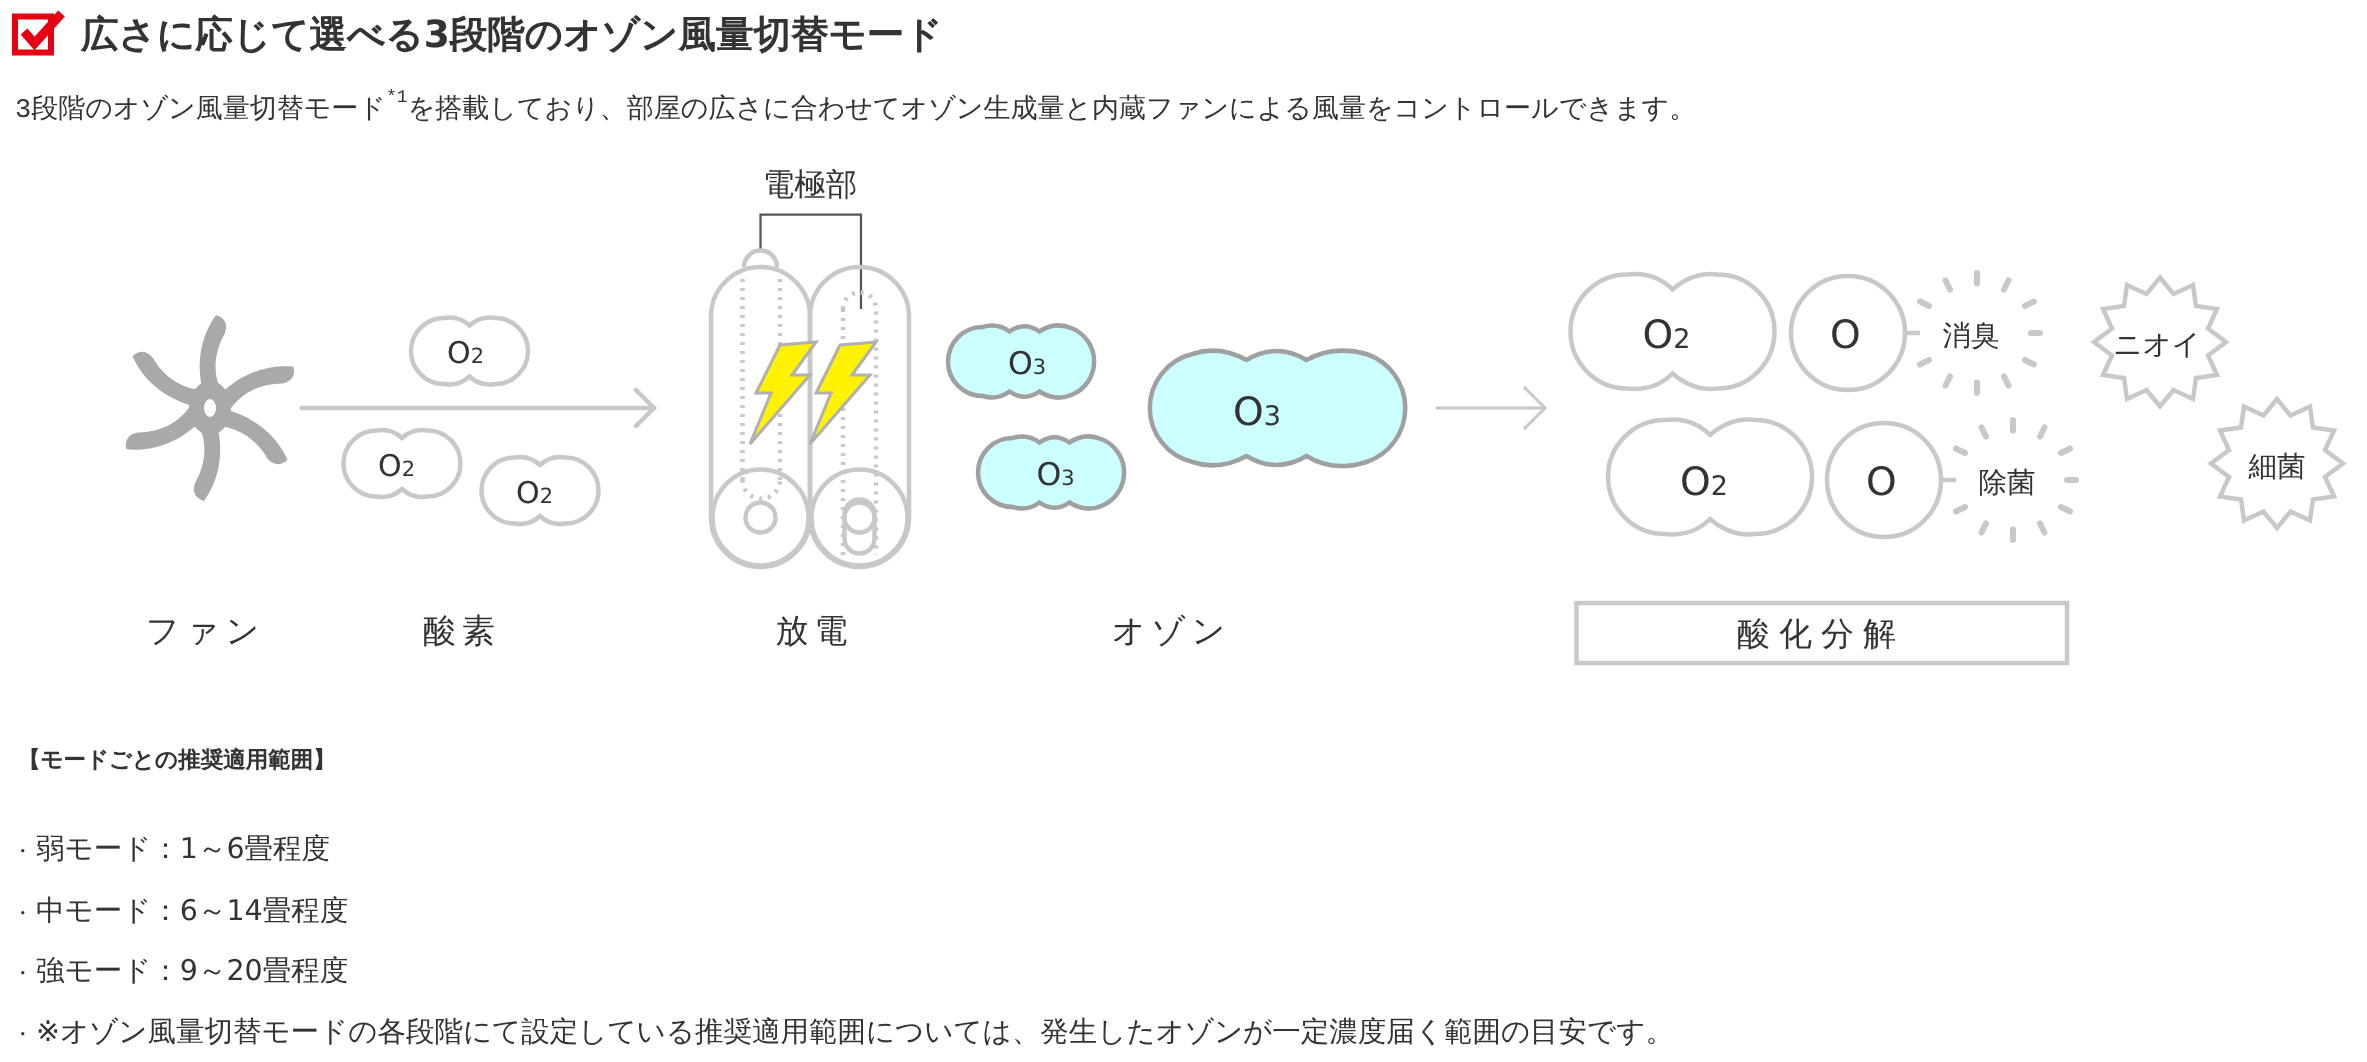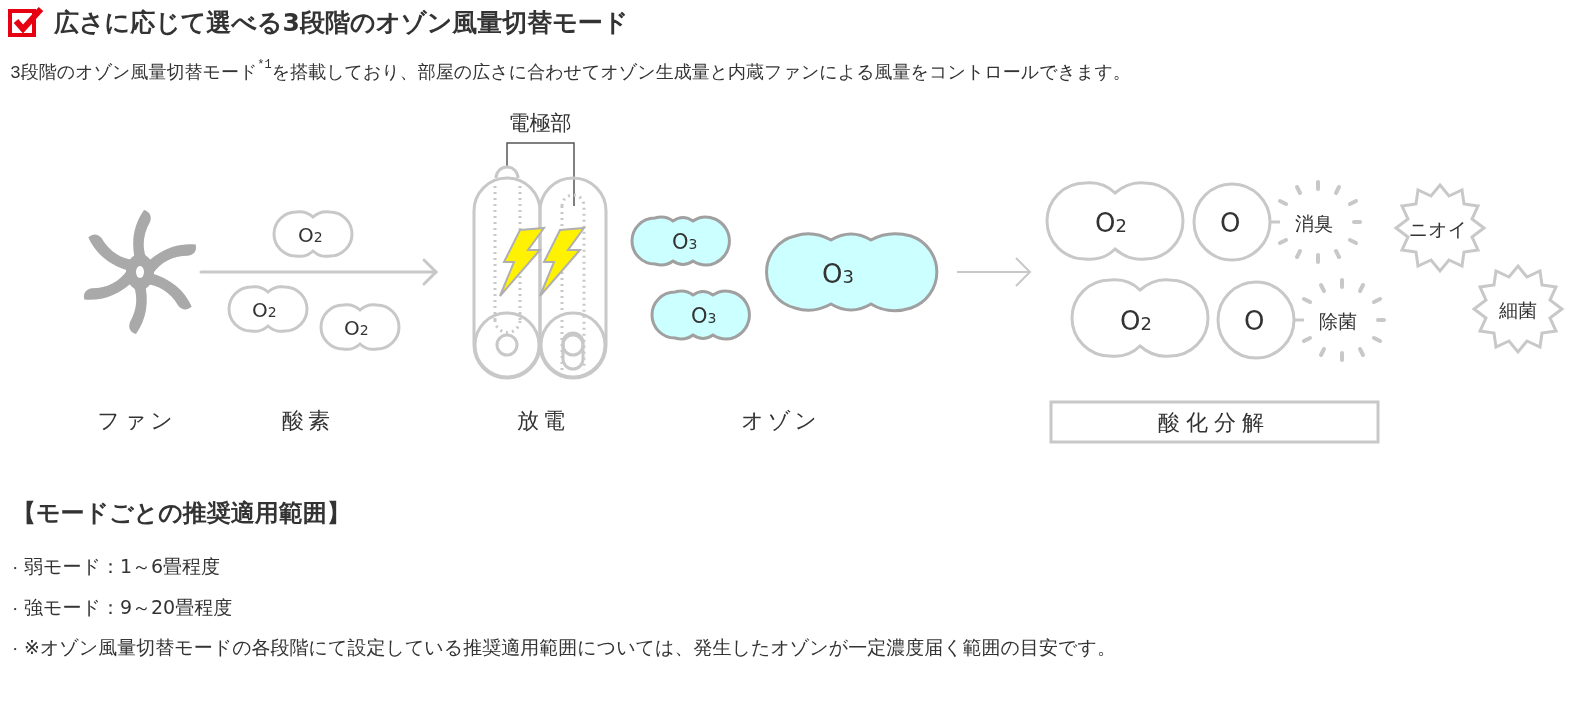--- a/index.html
+++ b/index.html
@@ -4,21 +4,21 @@
 <style>
   html, body { margin: 0; padding: 0; background: #ffffff; }
   body { width: 1578px; height: 708px; position: relative; overflow: hidden;
          font-family: "DejaVu Sans", "Liberation Sans", sans-serif; color: #333; }
   .heading { position: absolute; left: 8px; top: 4px; height: 36px; display: flex; align-items: center; text-align: right; }
   .heading .check { width: 36px; height: 32px; margin-right: 10px; }
   .heading h1 { margin: 0; font-size: 25px; font-weight: bold; color: #333; letter-spacing: 0px; }
   .intro { position: absolute; left: 10px; top: 60px; font-size: 18px; color: #333; white-space: nowrap; font-family: Liberation Mono, monospace; }
   .intro sup { font-size: 12px; vertical-align: top; position: relative; top: -2px; }
   .diagram { position: absolute; left: 0; top: 100px; width: 1578px; height: 360px; }
-  .sub-heading { position: absolute; left: 12px; top: 497px; font-size: 24px; font-weight: bold; color: #333; }
+  .sub-heading { position: absolute; left: 12px; top: 497px; font-size: 15px; font-weight: bold; color: #333; }
   .mode-list { position: absolute; left: 6px; top: 550px; margin: 0; padding: 0; list-style: none; }
   .mode-list li { font-size: 19px; color: #333; height: 40.5px; line-height: 32px; white-space: nowrap; }
   .mode-list li .bullet { display: inline-block; width: 18px; text-align: center; font-size: 14px; }
   svg text { font-family: "DejaVu Sans", "Liberation Sans", sans-serif; }
 </style>
 </head>
 <body>
 
 <div class="heading">
   <svg class="check" viewBox="0 0 36 32">
@@ -166,15 +166,16 @@
     <text x="781" y="428">オゾン</text>
   </g>
   <rect x="1051" y="402" width="327" height="40" fill="#fff" stroke="#c8c8c8" stroke-width="3"></rect>
   <text x="1214" y="430" text-anchor="middle" font-size="22" letter-spacing="6" fill="#333">酸化分解</text>
 </svg>
 
 <div class="sub-heading">【モードごとの推奨適用範囲】</div>
 
 <ul class="mode-list">
   <li><span class="bullet">・</span><span>弱モード：1～6畳程度</span></li>
+  <li><span class="bullet">・</span><span>中モード：6～14畳程度</span></li>
   <li><span class="bullet">・</span><span>強モード：9～20畳程度</span></li>
   <li><span class="bullet">・</span><span>※オゾン風量切替モードの各段階にて設定している推奨適用範囲については、発生したオゾンが一定濃度届く範囲の目安です。</span></li>
 </ul>
 
 </body></html>

